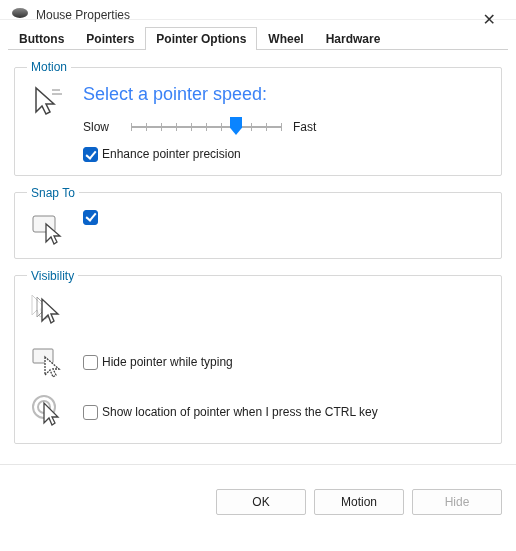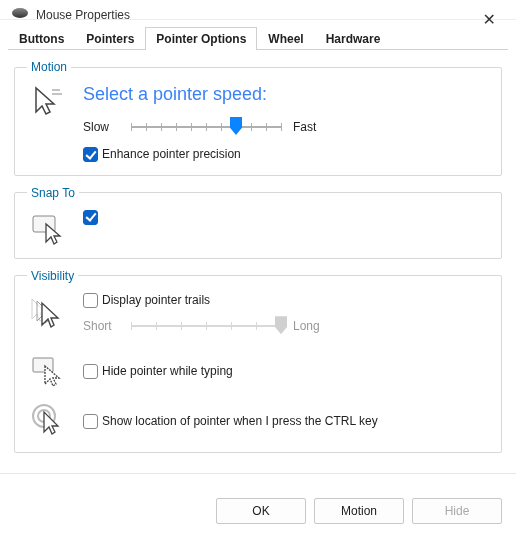--- a/index.html
+++ b/index.html
@@ -198,41 +198,20 @@
         <svg class="ico" viewBox="0 0 36 36">
           <g opacity="0.25">
               <path d="M2 2 L2 22 L7 17 L10 24 L13 22 L10 16 L16 16 Z" fill="#fff" stroke="#444"></path>
             </g>
           <g opacity="0.5">
               <path d="M7 4 L7 24 L12 19 L15 26 L18 24 L15 18 L21 18 Z" fill="#fff" stroke="#444"></path>
             </g>
           <path d="M12 6 L12 28 L18 22 L21 30 L24 28 L21 21 L28 21 Z" fill="#fff" stroke="#444" stroke-width="1.4"></path>
         </svg>
       </div>
-      <div class="body-cell">
-        <div class="checkbox-row" style="margin-top:0">
-          <div class="chk"></div>
-          <div class="chk-label">Display pointer trails</div>
-        </div>
-        <div class="slider-row" style="margin-top:6px">
-          <div class="slider-label dim">Short</div>
-          <div class="slider disabled">
-            <div class="track"></div>
-            <div class="tick" style="left:0%"></div>
-              <div class="tick" style="left:16.6%"></div>
-            <div class="tick" style="left:33.3%"></div>
-              <div class="tick" style="left:50%"></div>
-            <div class="tick" style="left:66.6%"></div>
-              <div class="tick" style="left:83.3%"></div>
-            <div class="tick" style="left:100%"></div>
-            <div class="thumb" style="left:100%"></div>
-          </div>
-          <div class="slider-label dim">Long</div>
-        </div>
-      </div>
     </div>
 
     <div class="vis-block">
       <div class="icon-cell">
         <svg class="ico" viewBox="0 0 36 36">
           <rect x="3" y="6" width="20" height="14" rx="1" fill="#f6f6f6" stroke="#888"></rect>
           <path d="M15 14 L15 32 L20 27 L23 34 L26 32 L23 26 L29 26 Z" fill="#fff" stroke="#444" stroke-width="1.3" stroke-dasharray="2 1"></path>
         </svg>
       </div>
       <div class="body-cell">

